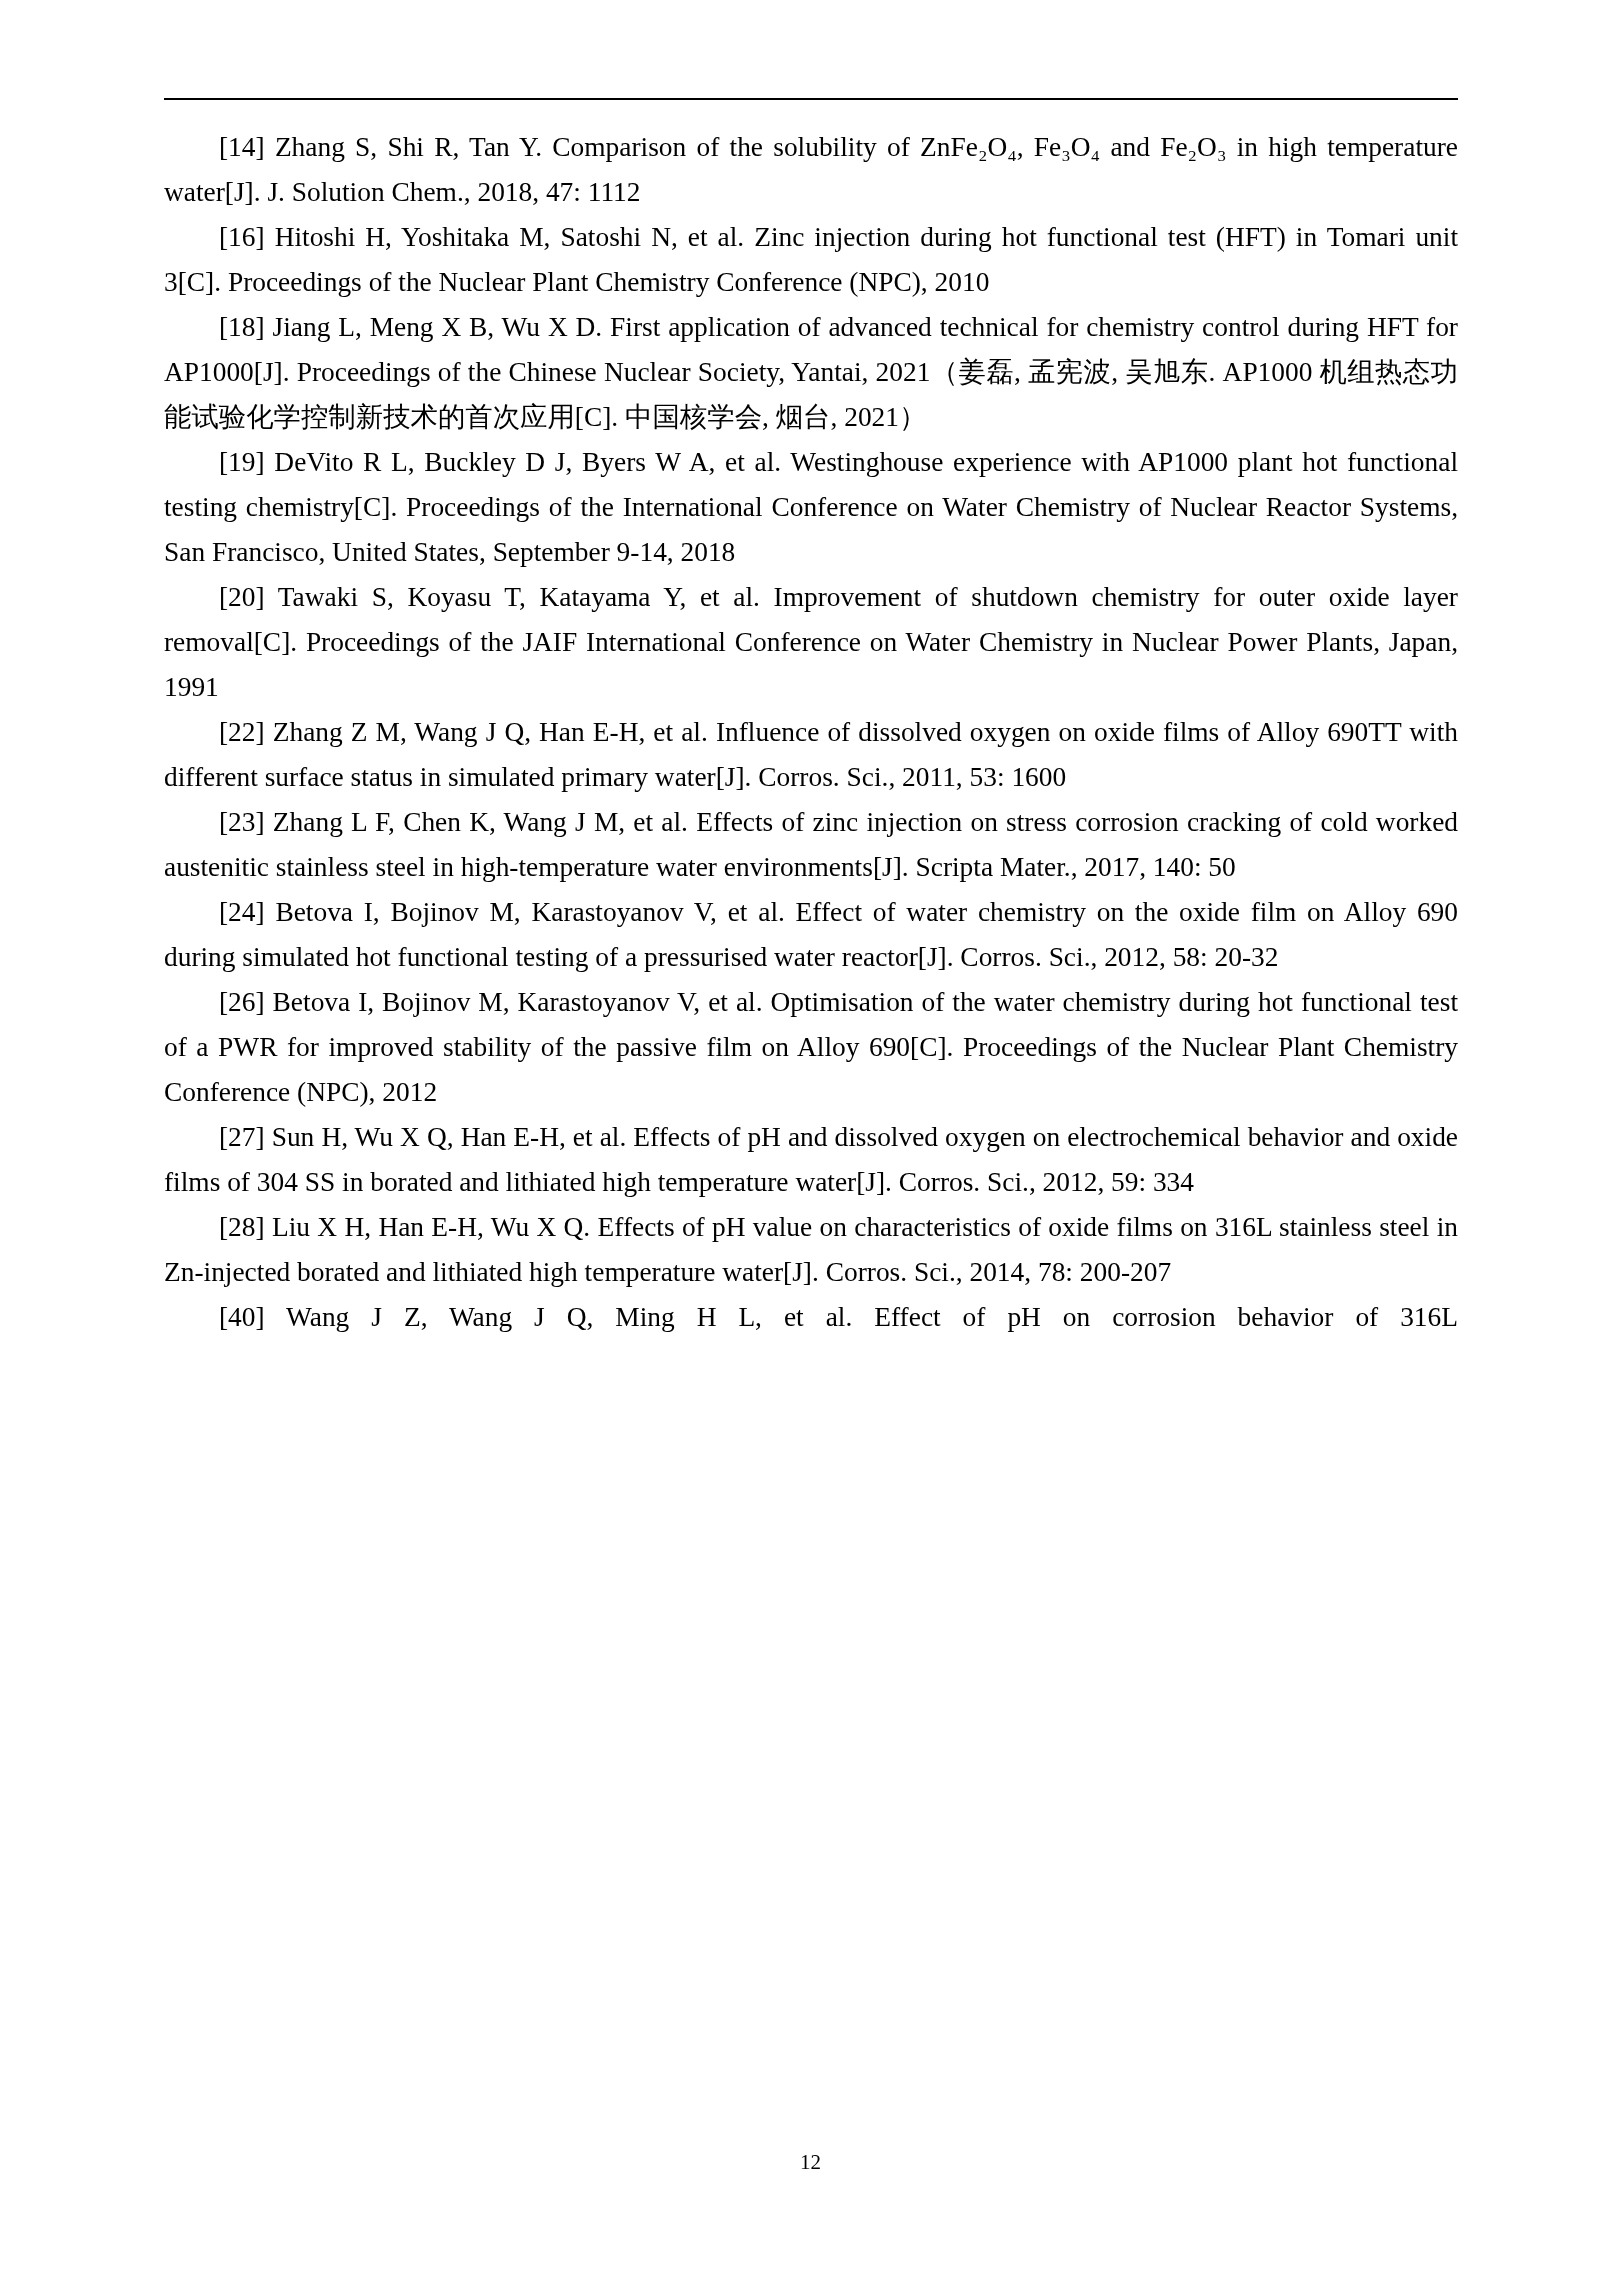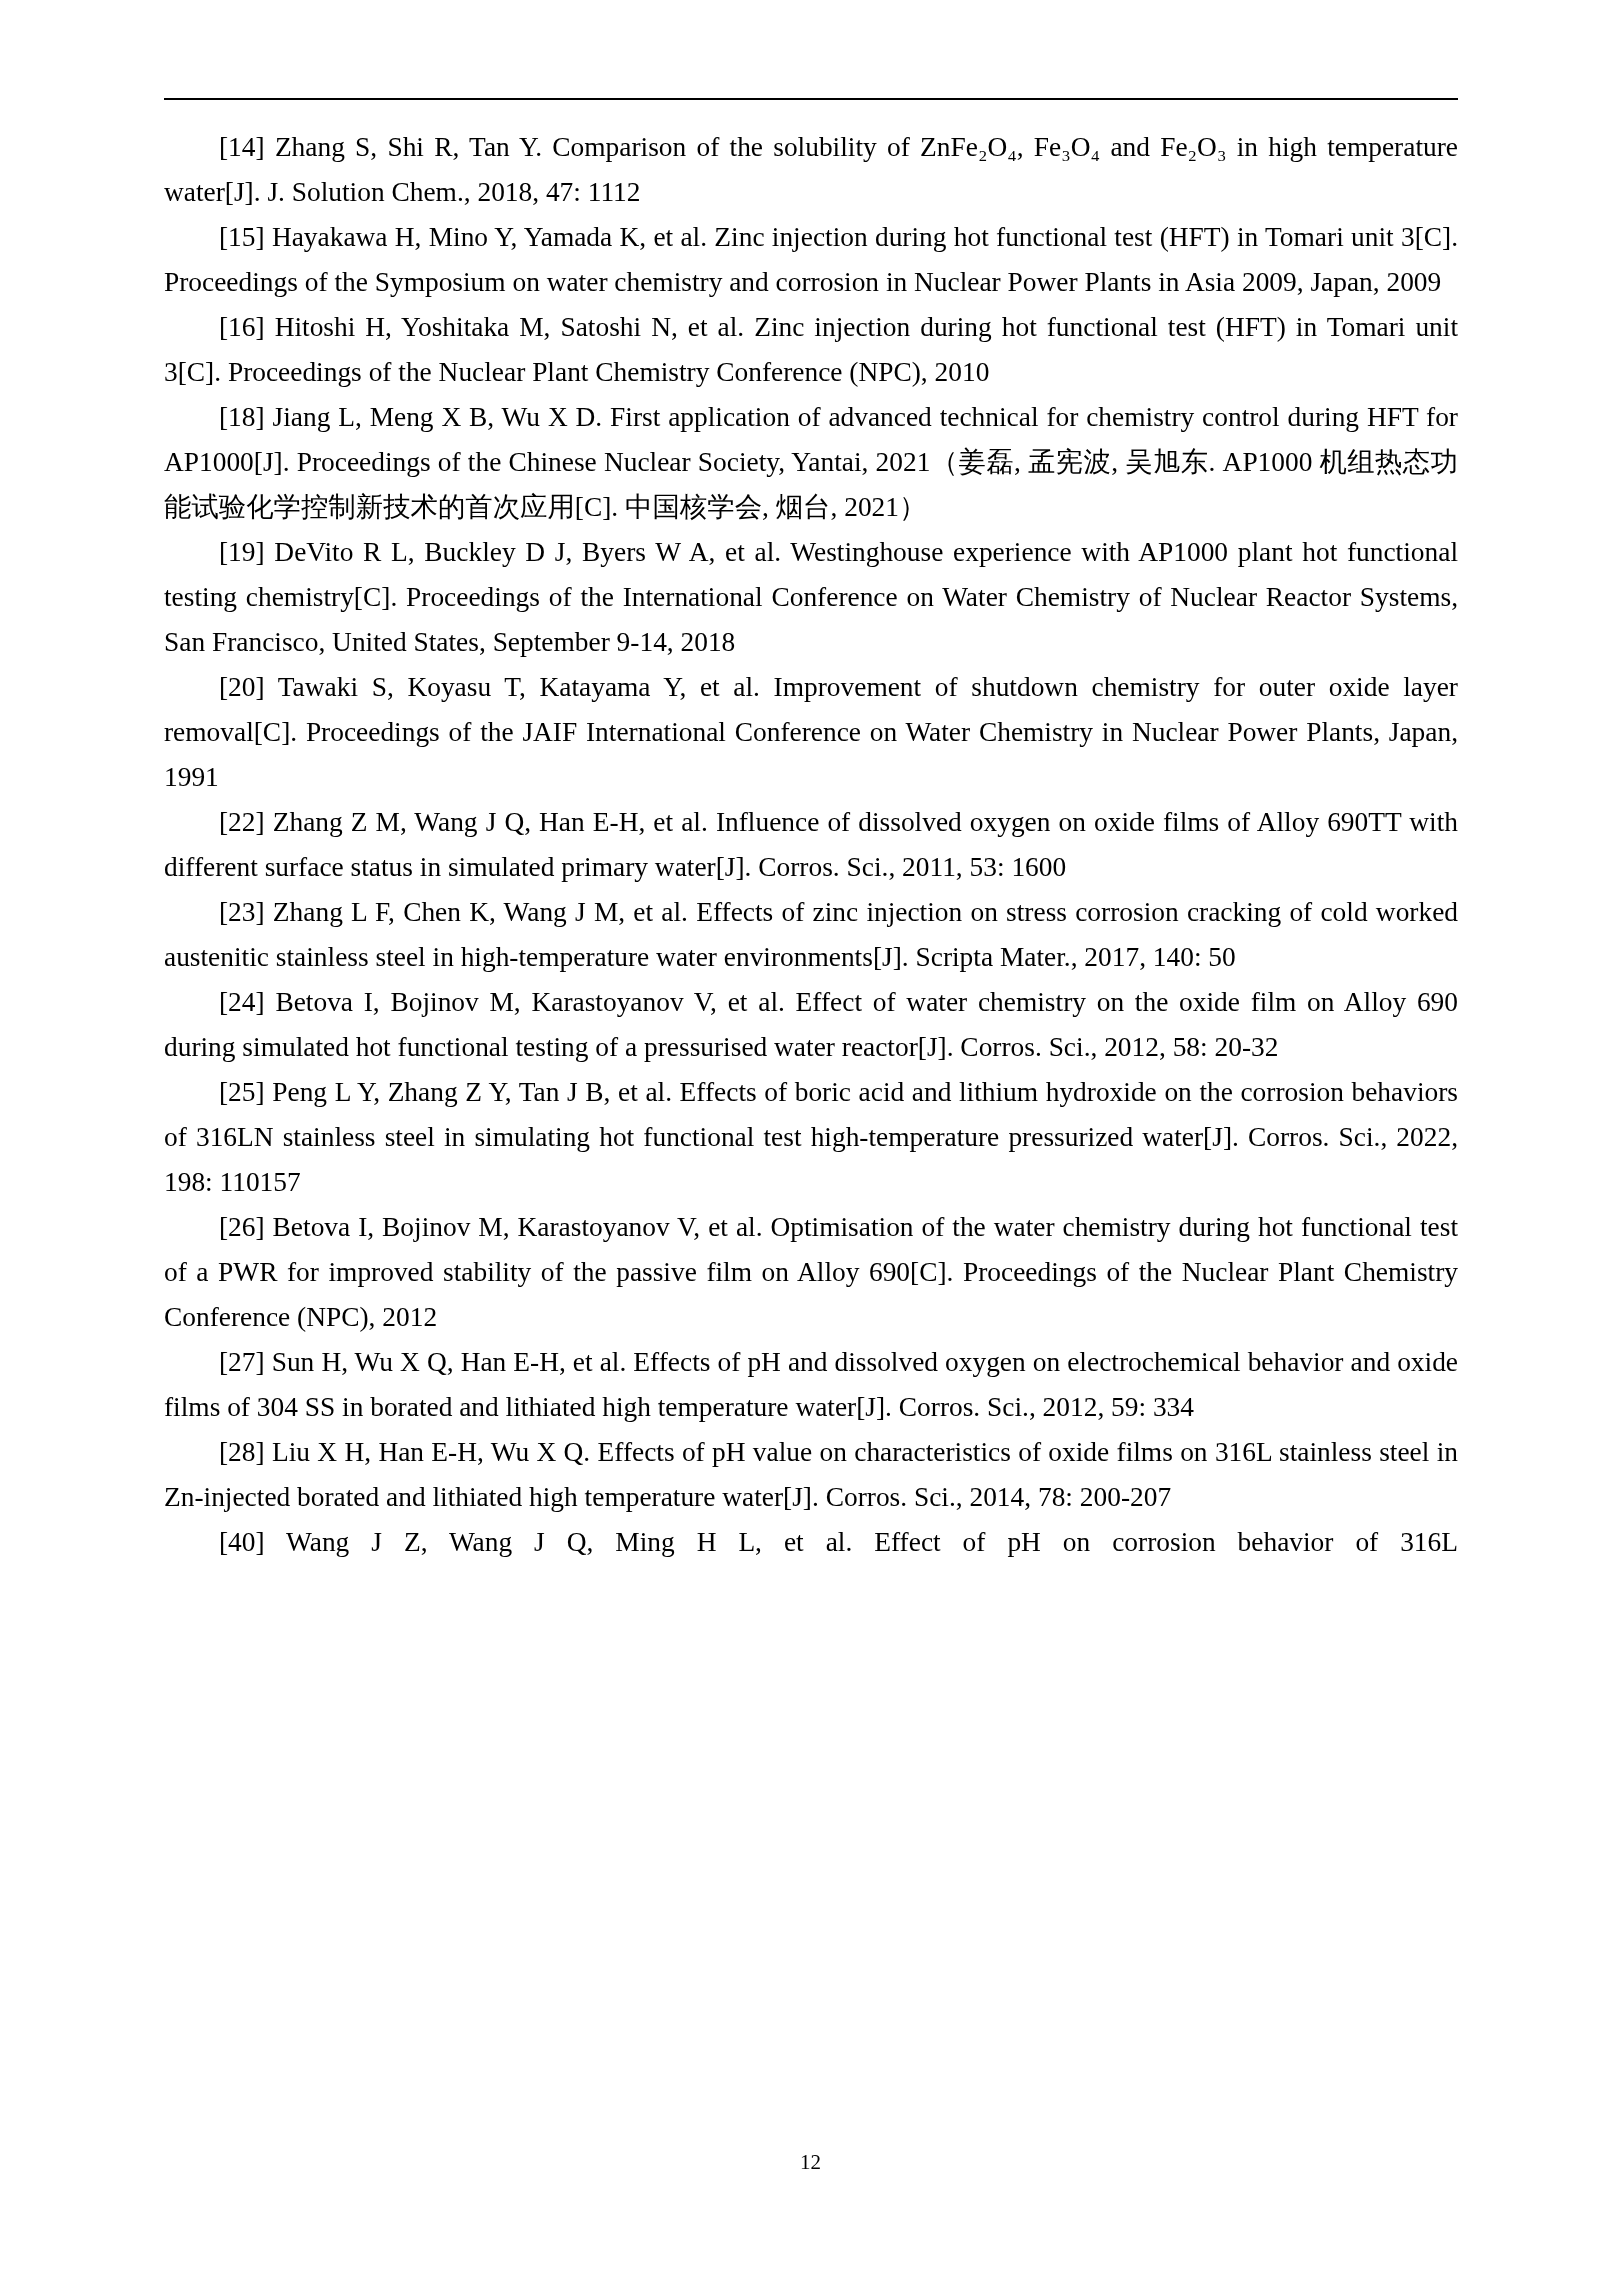--- a/index.html
+++ b/index.html
@@ -54,29 +54,27 @@
 </style>
 </head>
 <body>
 
 <div class="page">
 
   <div class="header-rule"></div>
 
   <main class="content">
     <p>[14] Zhang S, Shi R, Tan Y. Comparison of the solubility of ZnFe₂O₄, Fe₃O₄ and Fe₂O₃ in high temperature water[J]. J. Solution Chem., 2018, 47: 1112</p>
-    <p>[15] Hayakawa H, Mino Y, Yamada K, et al. Zinc injection during hot functional test (HFT) in Tomari unit 3[C]. Proceedings of the Symposium on water chemistry and corrosion in Nuclear Power Plants in Asia 2009, Japan, 2009</p>
     <p>[16] Hitoshi H, Yoshitaka M, Satoshi N, et al. Zinc injection during hot functional test (HFT) in Tomari unit 3[C]. Proceedings of the Nuclear Plant Chemistry Conference (NPC), 2010</p>
     <p>[18] Jiang L, Meng X B, Wu X D. First application of advanced technical for chemistry control during HFT for AP1000[J]. Proceedings of the Chinese Nuclear Society, Yantai, 2021（姜磊, 孟宪波, 吴旭东. AP1000 机组热态功能试验化学控制新技术的首次应用[C]. 中国核学会, 烟台, 2021）</p>
     <p>[19] DeVito R L, Buckley D J, Byers W A, et al. Westinghouse experience with AP1000 plant hot functional testing chemistry[C]. Proceedings of the International Conference on Water Chemistry of Nuclear Reactor Systems, San Francisco, United States, September 9-14, 2018</p>
     <p>[20] Tawaki S, Koyasu T, Katayama Y, et al. Improvement of shutdown chemistry for outer oxide layer removal[C]. Proceedings of the JAIF International Conference on Water Chemistry in Nuclear Power Plants, Japan, 1991</p>
     <p>[22] Zhang Z M, Wang J Q, Han E-H, et al. Influence of dissolved oxygen on oxide films of Alloy 690TT with different surface status in simulated primary water[J]. Corros. Sci., 2011, 53: 1600</p>
     <p>[23] Zhang L F, Chen K, Wang J M, et al. Effects of zinc injection on stress corrosion cracking of cold worked austenitic stainless steel in high-temperature water environments[J]. Scripta Mater., 2017, 140: 50</p>
     <p>[24] Betova I, Bojinov M, Karastoyanov V, et al. Effect of water chemistry on the oxide film on Alloy 690 during simulated hot functional testing of a pressurised water reactor[J]. Corros. Sci., 2012, 58: 20-32</p>
-    <p>[25] Peng L Y, Zhang Z Y, Tan J B, et al. Effects of boric acid and lithium hydroxide on the corrosion behaviors of 316LN stainless steel in simulating hot functional test high-temperature pressurized water[J]. Corros. Sci., 2022, 198: 110157</p>
     <p>[26] Betova I, Bojinov M, Karastoyanov V, et al. Optimisation of the water chemistry during hot functional test of a PWR for improved stability of the passive film on Alloy 690[C]. Proceedings of the Nuclear Plant Chemistry Conference (NPC), 2012</p>
     <p>[27] Sun H, Wu X Q, Han E-H, et al. Effects of pH and dissolved oxygen on electrochemical behavior and oxide films of 304 SS in borated and lithiated high temperature water[J]. Corros. Sci., 2012, 59: 334</p>
     <p>[28] Liu X H, Han E-H, Wu X Q. Effects of pH value on characteristics of oxide films on 316L stainless steel in Zn-injected borated and lithiated high temperature water[J]. Corros. Sci., 2014, 78: 200-207</p>
     <p class="continued">[40] Wang J Z, Wang J Q, Ming H L, et al. Effect of pH on corrosion behavior of 316L</p>
   </main>
 
   <footer class="footer">
     <span>12</span>
   </footer>
 

